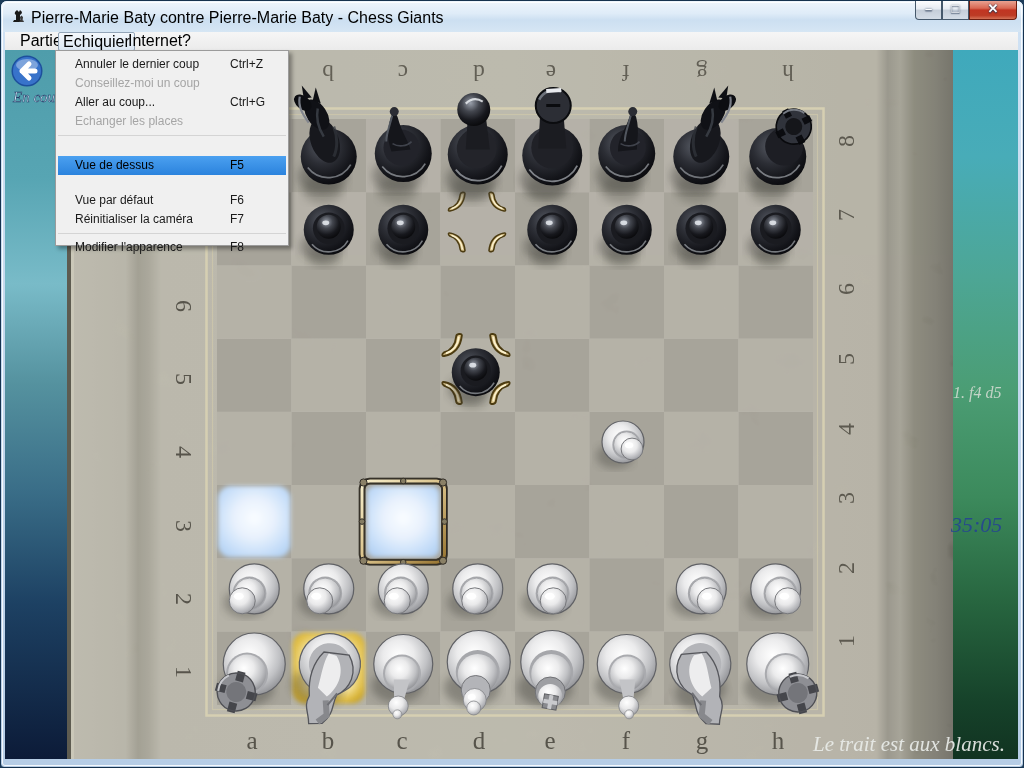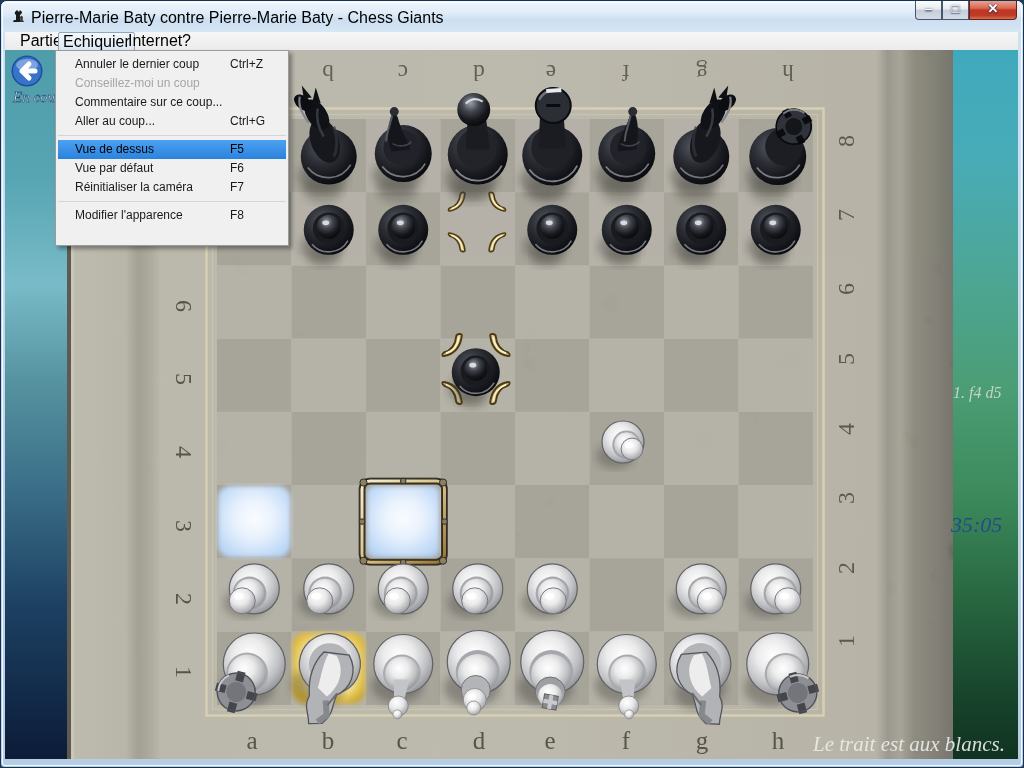--- a/index.html
+++ b/index.html
@@ -23,21 +23,21 @@
 #miE {left:53px;border:1px solid #93a5b8;border-radius:2px;background:linear-gradient(180deg,#f4f8fc,#dce7f3);height:19px;line-height:17px;padding:0 4px}
 #client {position:absolute;left:4px;top:49px;width:1013px;height:709px;overflow:hidden}
 #dropdown {position:absolute;left:54px;top:49px;width:234px;height:196px;background:#f0f0f0;
  border:1px solid #9b9b9b;box-shadow:3px 3px 4px rgba(0,0,0,0.35);z-index:45;font-size:12px;color:#1a1a1a;padding-top:4px}
 .dd {position:relative;height:19px;line-height:19px;padding-left:19px}
 .dd .sc {position:absolute;left:174px;top:0}
 .dd.hl .sc {left:172px}
 .dd.gray {color:#a5a5a5}
 .ddsep {height:9px;position:relative}
 .ddsep:after {content:"";position:absolute;left:2px;right:2px;top:4px;border-top:1px solid #d4d4d4}
-.dd.hl {background:linear-gradient(180deg,#4ba0f0,#2b83dd);color:#000;margin:0 2px;padding-left:17px}
+.dd.hl {background:linear-gradient(180deg,#4ba0f0,#2b83dd);color:#000;margin:16px 2px;padding-left:17px}
 </style></head>
 <body>
 <div id="win">
  <div id="titlebar">
   <svg id="icon" viewBox="0 0 16 16">
         <path d="M3 14 L13 14 L12 12 L10 12 L10 7 Q12 6 12 4 L10 2 L9 4 L7 2 L5 4 Q4 6 6 7 L6 12 L4 12 Z" fill="#1a1a1a"></path>
         <path d="M9 14 L14 14 L13.4 12.6 L12.6 12.6 L13 9 L11.5 7.5 L10 9 L10.4 12.6 Z" fill="#3a3a3a"></path>
       </svg>
   <div id="title">Pierre-Marie Baty contre Pierre-Marie Baty - Chess Giants</div>
   <div class="cap" id="bmin">
@@ -618,21 +618,21 @@
 <circle cx="26" cy="70" r="14" fill="#3873ca"></circle>
 <path d="M 34,70 L 21,70 M 21,70 L 28,63 M 21,70 L 28,77" stroke="#ffffff" stroke-width="5" stroke-linecap="round" fill="none"></path>
 <ellipse cx="26" cy="64" rx="11" ry="6" fill="#ffffff" opacity="0.35"></ellipse>
 </g>
         <text x="12" y="101" font-family="Liberation Serif, serif" font-style="italic" font-size="15" fill="#dcecf8" stroke="#1d3a66" stroke-width="0.5">En cours</text>
       </svg>
     </div>
  <div id="dropdown">
   <div class="dd">Annuler le dernier coup<span class="sc">Ctrl+Z</span></div>
   <div class="dd gray">Conseillez-moi un coup</div>
-  <div class="dd">Commentaire sur ce coup...</div>
   <div class="dd">Aller au coup...<span class="sc">Ctrl+G</span></div>
+  <div class="dd gray">Echanger les places</div>
   <div class="ddsep"></div>
   <div class="dd hl">Vue de dessus<span class="sc">F5</span></div>
   <div class="dd">Vue par défaut<span class="sc">F6</span></div>
   <div class="dd">Réinitialiser la caméra<span class="sc">F7</span></div>
   <div class="ddsep"></div>
   <div class="dd">Modifier l'apparence<span class="sc">F8</span></div>
  </div>
 </div>
 </body></html>

